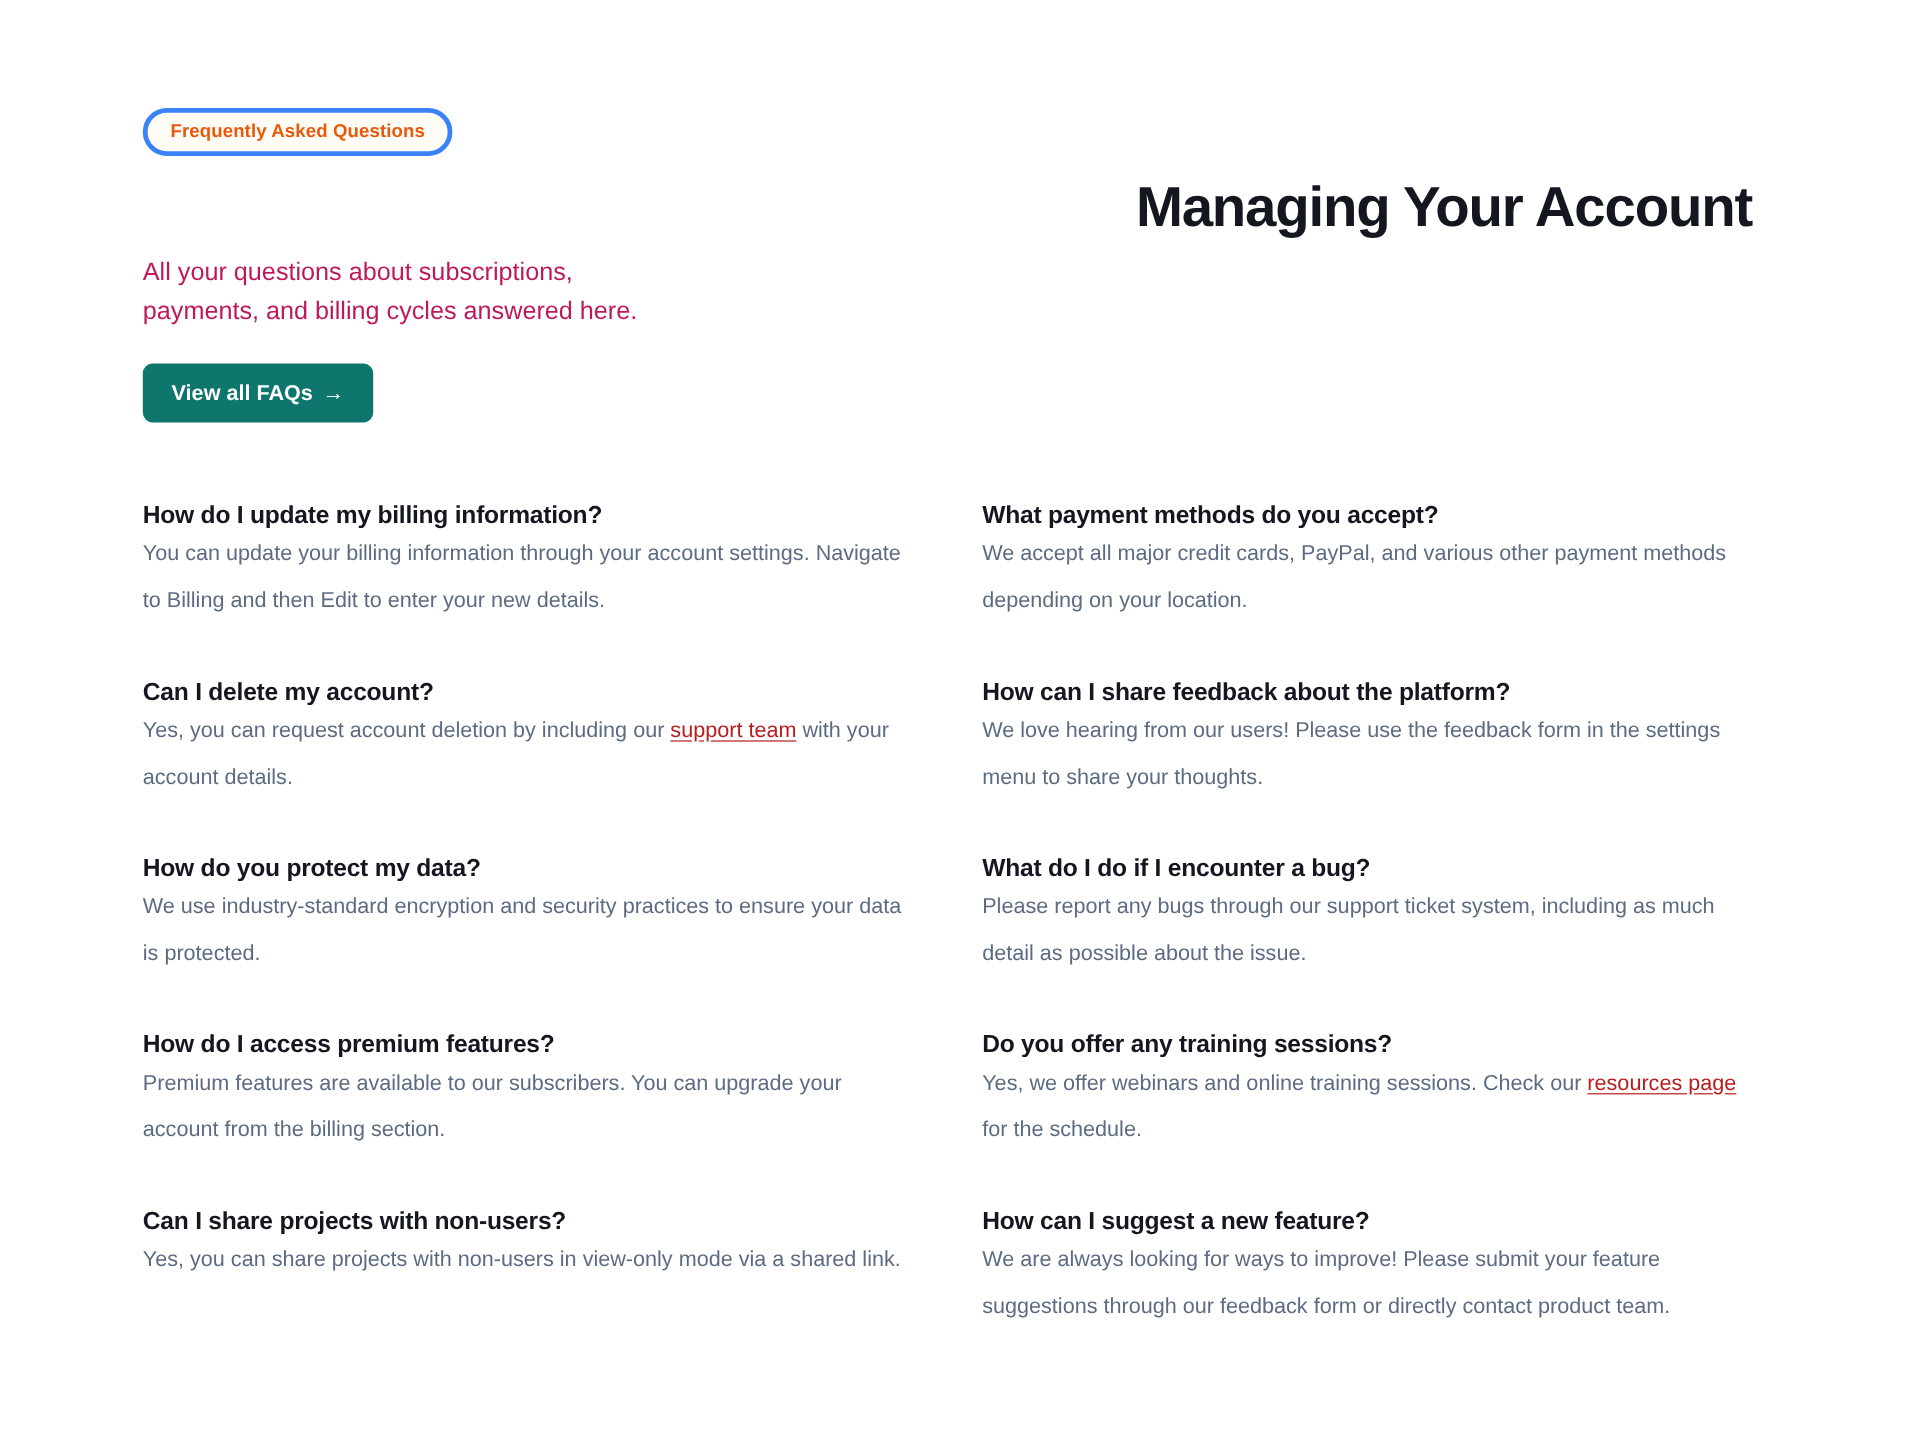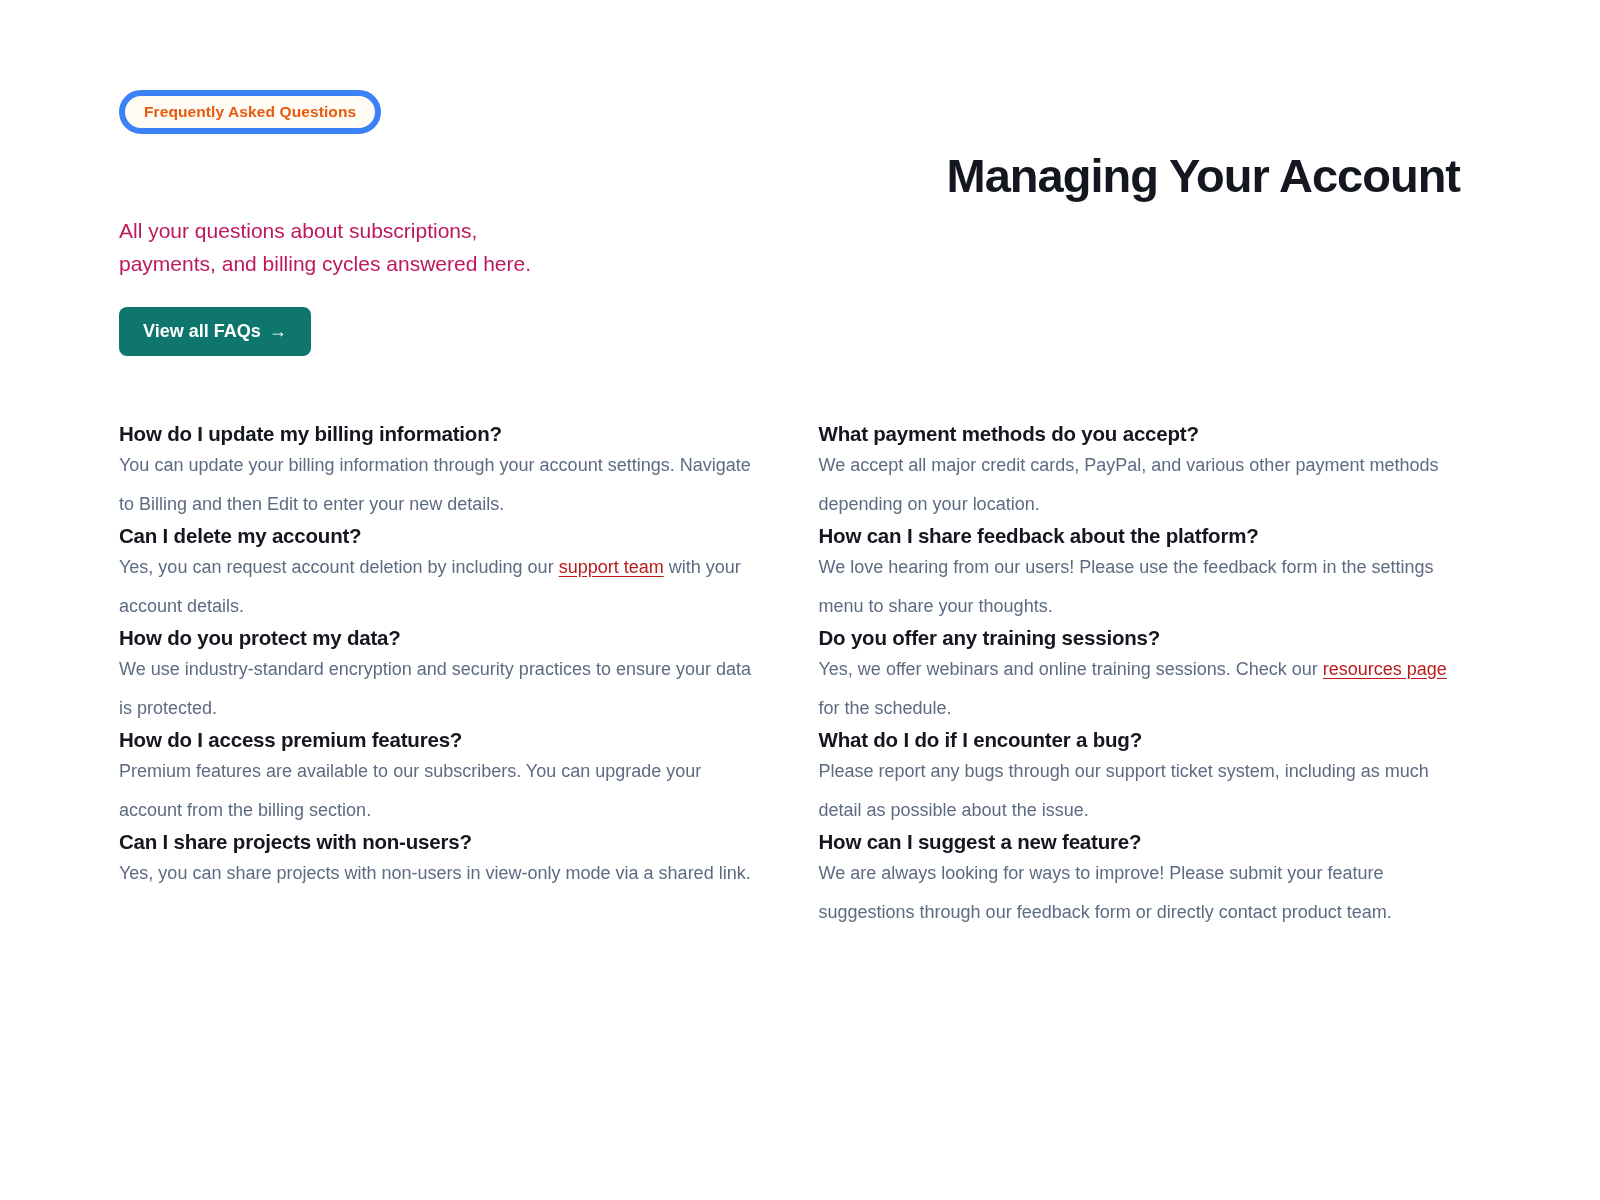--- a/index.html
+++ b/index.html
@@ -12,21 +12,21 @@
     padding: 90px 140px 40px 119px;
   }
 
   
   .badge {
     display: inline-block;
     font-size: 15.5px;
     font-weight: 600;
     color: #e8590c;
     background: #fffbf5;
-    border: 6px solid #3b82f6;
+    border: 4px solid #3b82f6;
     border-radius: 999px;
     padding: 7px 19px;
     letter-spacing: 0.1px;
   }
   h1.page-title {
     margin-top: 16px;
     font-size: 47px;
     font-weight: 800;
     letter-spacing: -1px;
     color: #14171f;
@@ -61,20 +61,21 @@
   
   .faq-grid {
     margin-top: 66px;
     display: grid;
     grid-template-columns: 1fr 1fr;
     column-gap: 58px;
   }
   .faq-col {
     display: flex;
     flex-direction: column;
+    row-gap: 45px;
   }
   .faq-q {
     font-size: 20.5px;
     font-weight: 700;
     color: #14171f;
     letter-spacing: -0.2px;
   }
   .faq-a {
     margin-top: 0;
     font-size: 18px;
@@ -132,26 +133,26 @@
     <div class="faq-col">
         <div class="faq-item">
           <h3 class="faq-q">What payment methods do you accept?</h3>
           <p class="faq-a"><span>We accept all major credit cards, PayPal, and various other payment methods depending on your location.</span></p>
         </div>
         <div class="faq-item">
           <h3 class="faq-q">How can I share feedback about the platform?</h3>
           <p class="faq-a"><span>We love hearing from our users! Please use the feedback form in the settings menu to share your thoughts.</span></p>
         </div>
         <div class="faq-item">
+          <h3 class="faq-q">What do I do if I encounter a bug?</h3>
+          <p class="faq-a"><span>Please report any bugs through our support ticket system, including as much detail as possible about the issue.</span></p>
+        </div>
+        <div class="faq-item">
           <h3 class="faq-q">Do you offer any training sessions?</h3>
           <p class="faq-a"><span>Yes, we offer webinars and online training sessions. Check our </span><a href="#" class="faq-link">resources page</a><span> for the schedule.</span></p>
-        </div>
-        <div class="faq-item">
-          <h3 class="faq-q">What do I do if I encounter a bug?</h3>
-          <p class="faq-a"><span>Please report any bugs through our support ticket system, including as much detail as possible about the issue.</span></p>
         </div>
         <div class="faq-item">
           <h3 class="faq-q">How can I suggest a new feature?</h3>
           <p class="faq-a"><span>We are always looking for ways to improve! Please submit your feature suggestions through our feedback form or directly contact product team.</span></p>
         </div>
       </div>
   </section>
 
 </main>
 

